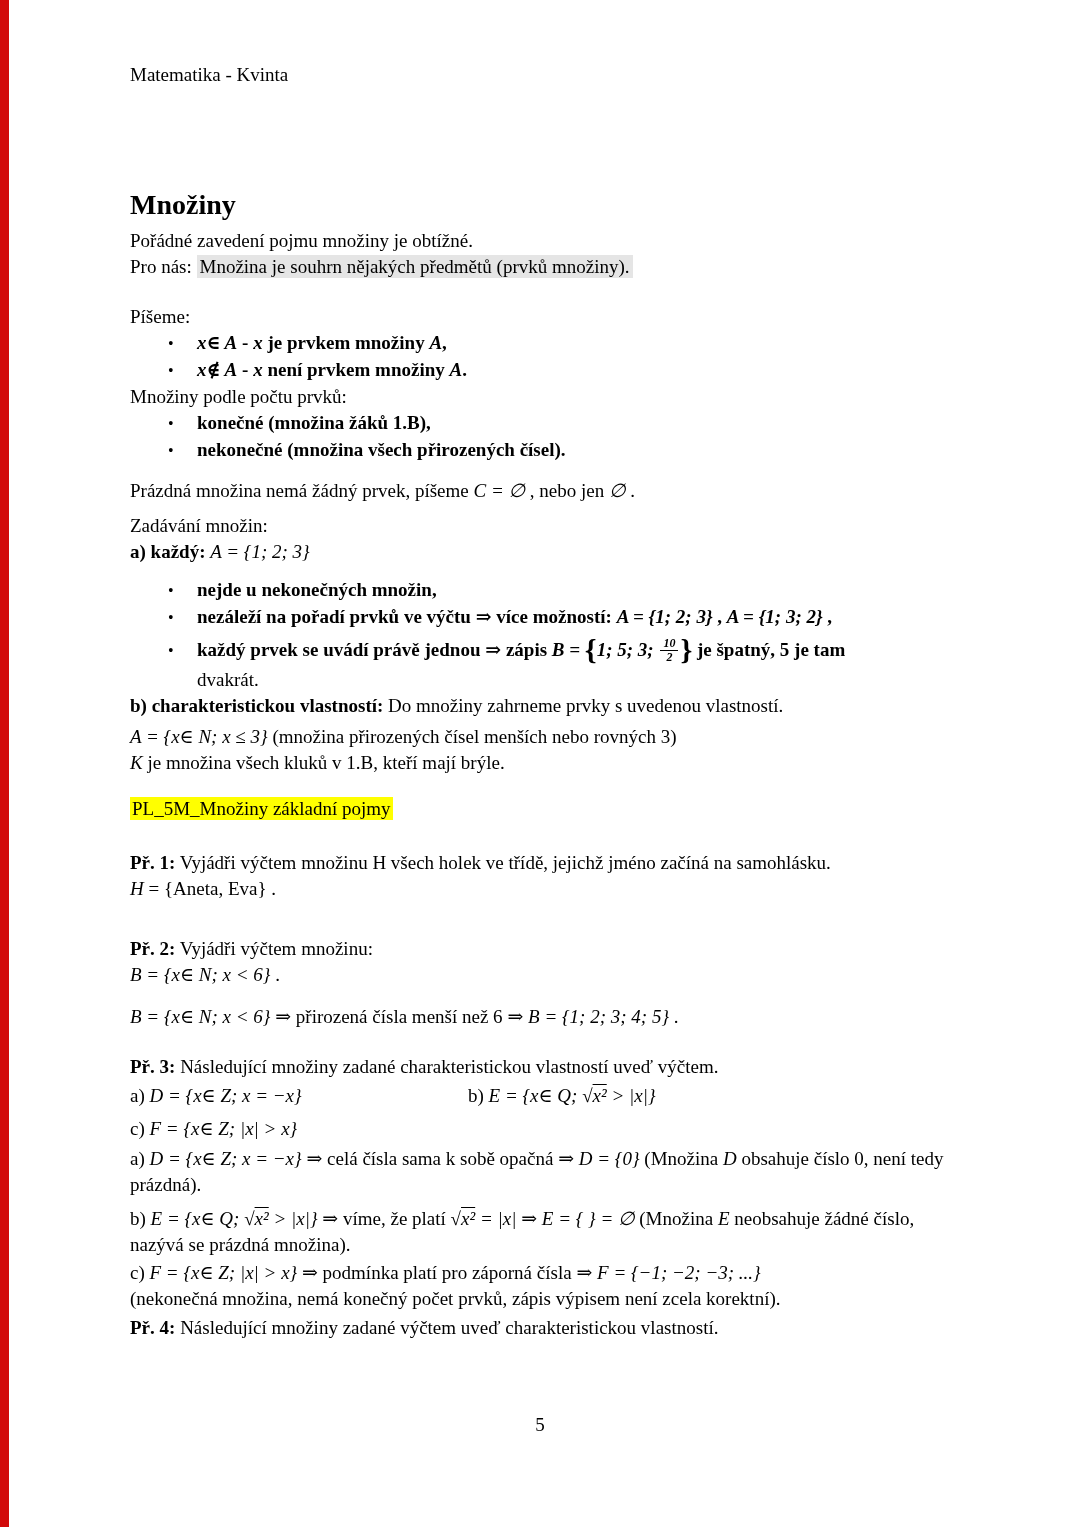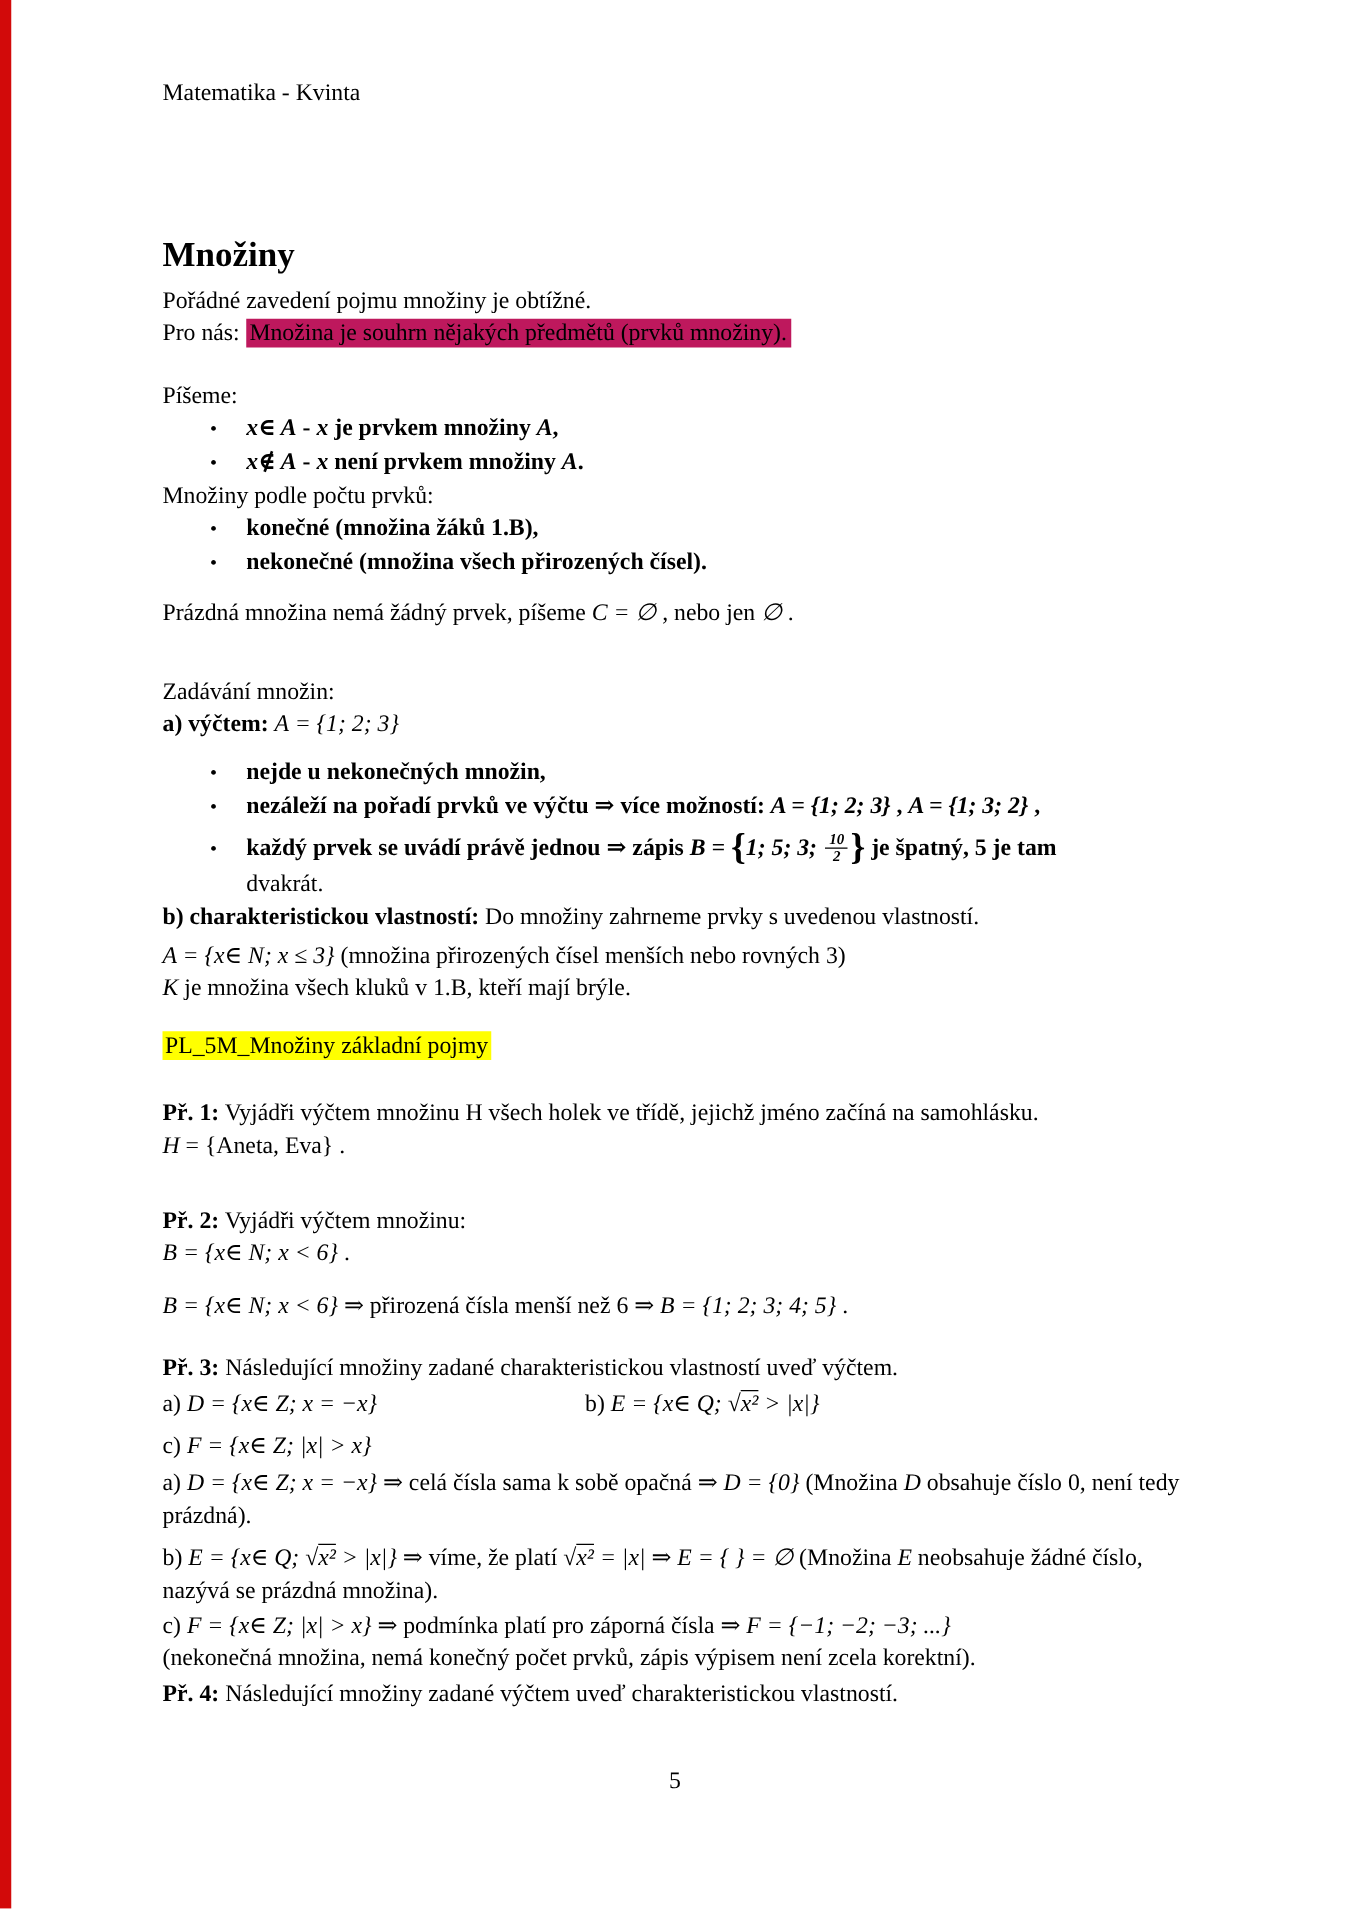--- a/index.html
+++ b/index.html
@@ -11,29 +11,29 @@
   }
   .stripe { position:absolute; left:0; top:0; width:9px; height:1527px; background:#d20a0a; }
   .content { margin:0 126px 0 130px; }
   .line { line-height:26px; min-height:26px; }
   .header { padding-top:62px; }
   .title { margin-top:100px; font-size:28px; font-weight:bold; line-height:34px; }
   .intro1 { margin-top:6px; }
   .b { font-weight:bold; }
   .math { font-style:italic; }
   .arrow { font-style:normal; }
-  .hl-peach { background:#be185d; padding:1px 3px; }
+  .hl-peach { background:#e5e5e5; padding:1px 3px; }
   .hl-yellow { background:#ffff00; padding:1px 2px; }
   .piseme-label { margin-top:24px; }
   .bullet { display:flex; align-items:baseline; padding-left:38px; }
   .bullet .dot { width:29px; flex:none; font-size:16px; }
   .bullet .btext { flex:1;font-weight:bold; }
   .cont-line { padding-left:67px; }
   .prazdna { margin-top:14px; }
-  .zadavani-label { margin-top:37px; }
+  .zadavani-label { margin-top:9px; }
   .vlist1 { margin-top:12px; }
   .vlist3 { margin-top:6px; }
   .frac { display:inline-flex; flex-direction:column; align-items:center; vertical-align:middle;
           line-height:1.05; font-size:12px; font-style:italic; margin:0 2px; position:relative; top:-2px; }
   .frac .num { border-bottom:1.4px solid #000; padding:0 3px; }
   .tbrace { font-style:normal; font-size:30px; vertical-align:middle; line-height:1; position:relative; top:-2px; }
   .orad { text-decoration:overline; }
   .char-line { margin-top:5px; }
   .pl-label { margin-top:20px; }
   .pr1 { margin-top:28px; }
@@ -86,21 +86,21 @@
 
     <div class="bullet line">
       <span class="dot">•</span>
       <span class="btext">nekonečné (množina všech přirozených čísel).</span>
     </div>
 
     <div class="line prazdna"><span>Prázdná množina nemá žádný prvek, píšeme </span><span class="math">C = ∅</span><span> , nebo jen </span><span class="math">∅</span><span> .</span></div>
 
     <div class="line zadavani-label">Zadávání množin:</div>
 
-    <div class="line"><span class="b">a) výčtem:</span>
+    <div class="line"><span class="b">a) každý:</span>
       <span class="math">A = {1; 2; 3}</span></div>
 
     <div class="bullet line vlist1">
       <span class="dot">•</span>
       <span class="btext">nejde u nekonečných množin,</span>
     </div>
 
     <div class="bullet line">
       <span class="dot">•</span>
       <span class="btext"><span>nezáleží na pořadí prvků ve výčtu </span><span class="arrow">⇒</span><span> více možností: </span><span class="math">A = {1; 2; 3}</span><span> , </span><span class="math">A = {1; 3; 2}</span><span> ,</span></span>

